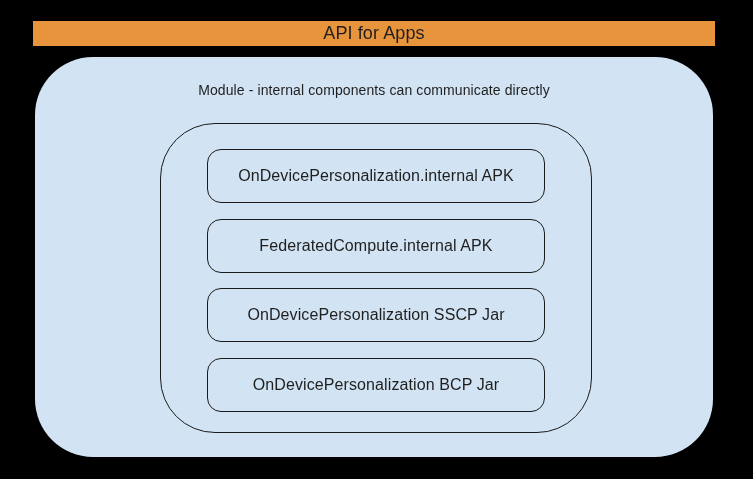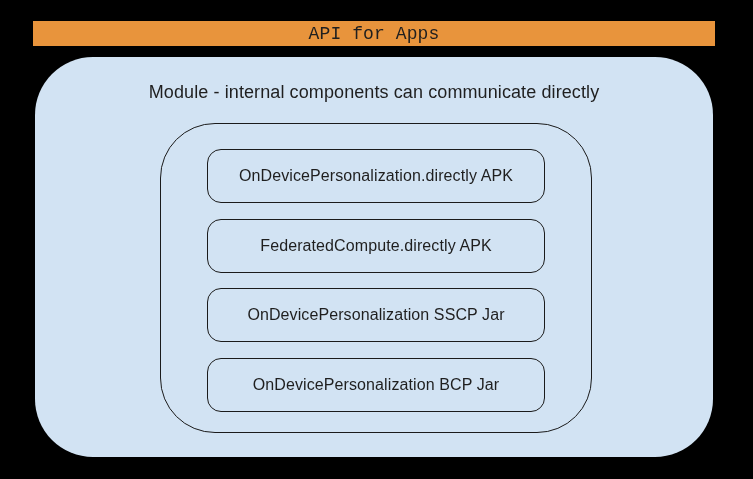--- a/index.html
+++ b/index.html
@@ -23,35 +23,34 @@
   }
   .banner {
     position: absolute;
     left: 33px; top: 21px;
     width: 682px; height: 25px;
     background: var(--banner-bg);
     display: flex; align-items: center; justify-content: center;
     font-size: 18px;
     color: var(--text);
     letter-spacing: 0.1px;
-    font-family: Liberation Mono, monospace;
   }
   .module {
     position: absolute;
     left: 35px; top: 57px;
     width: 678px; height: 400px;
     background: var(--module-bg);
     border-radius: 58px;
   }
   .module-title {
     position: absolute;
     top: 25px; left: 0;
     width: 100%;
     text-align: center;
-    font-size: 18px;
+    font-size: 14px;
     color: var(--text);
     letter-spacing: 0.1px;
   }
   .inner-container {
     position: absolute;
     left: 125px; top: 66px;
     width: 432px; height: 310px;
     border: 1.4px solid var(--stroke);
     border-radius: 55px;
     display: flex;
@@ -77,20 +76,20 @@
 <div class="canvas">
 
   <div class="banner">
     <span>API for Apps</span>
   </div>
 
   <div class="module">
     <div class="module-title">Module - internal components can communicate directly</div>
 
     <div class="inner-container">
-      <div class="component-box">OnDevicePersonalization.directly APK</div>
-      <div class="component-box">FederatedCompute.directly APK</div>
+      <div class="component-box">OnDevicePersonalization.internal APK</div>
+      <div class="component-box">FederatedCompute.internal APK</div>
       <div class="component-box">OnDevicePersonalization SSCP Jar</div>
       <div class="component-box">OnDevicePersonalization BCP Jar</div>
     </div>
   </div>
 
 </div>
 
 </body></html>

